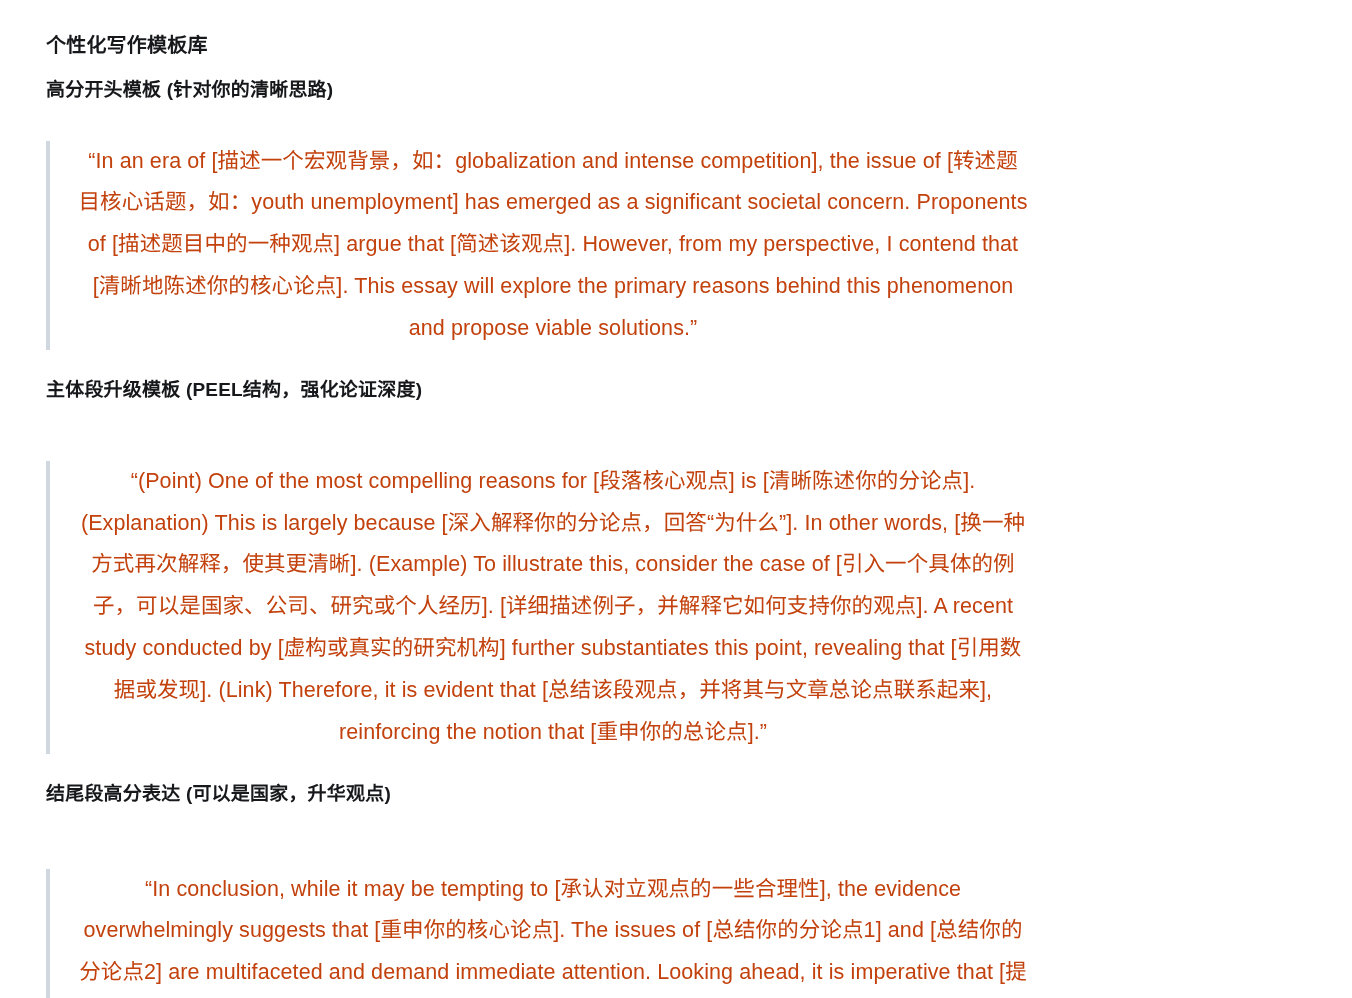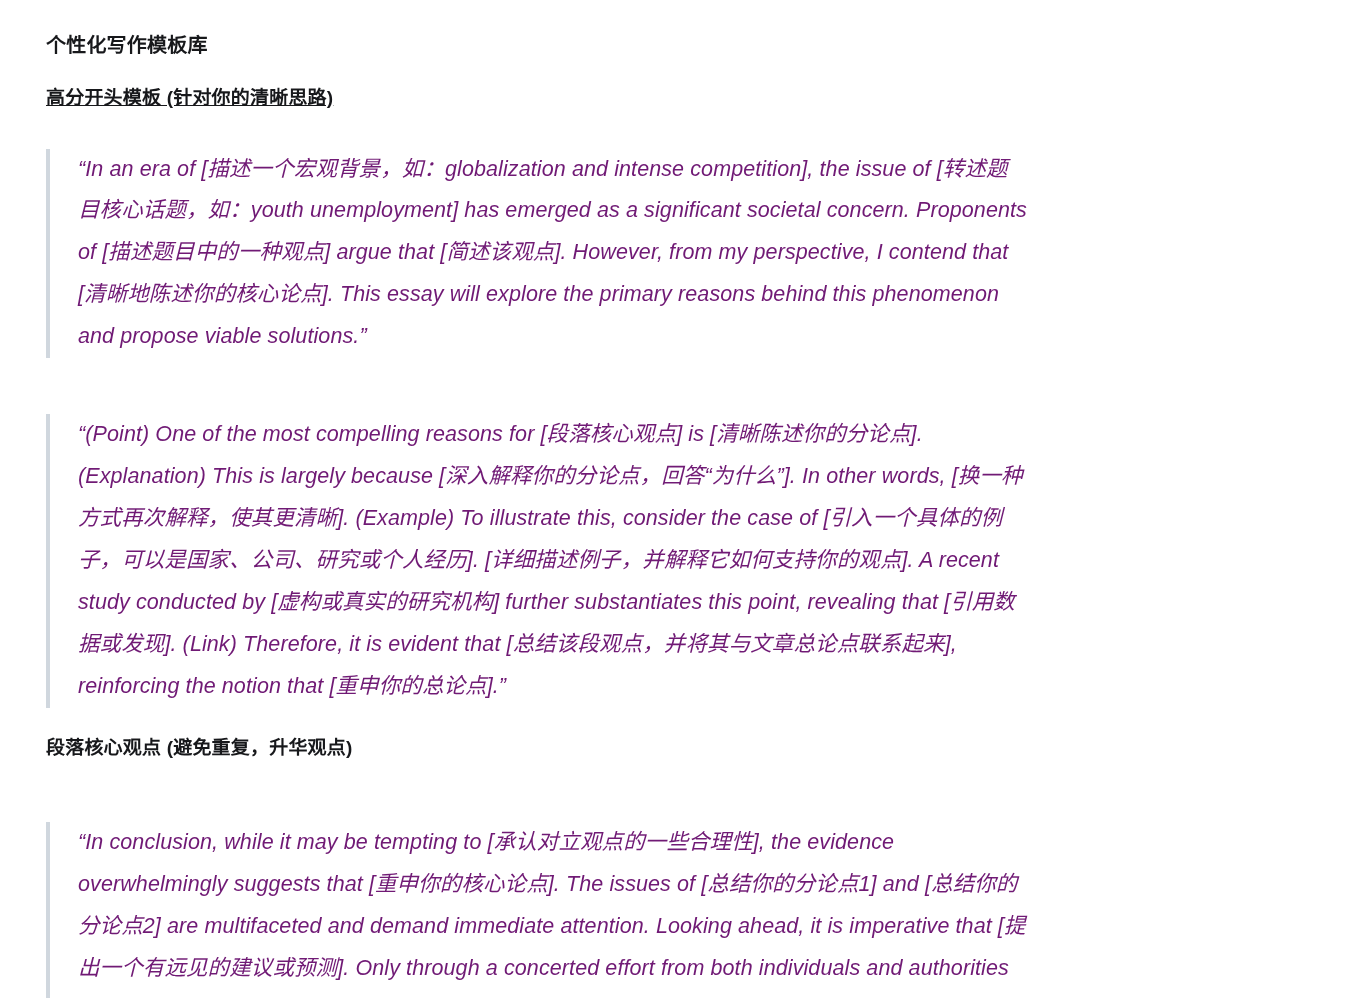--- a/index.html
+++ b/index.html
@@ -29,55 +29,55 @@
     color: #17181b;
   }
   .section-heading {
     font-size: 19px;
     font-weight: 700;
     line-height: 1.5;
     letter-spacing: 0.2px;
     color: #17181b;
     margin: 26px 0 0 0;
   }
-  .heading-gap-1 { margin-top: 24px; text-decoration: underline; }
+  .heading-gap-1 { margin-top: 16px; }
   .blockquote {
     border-left: 4px solid #d0d7de;
     padding: 0 0 0 28px;
     margin: 36px 0 0 0;
   }
   .bq-gap-2 { margin-top: 56px; }
   .bq-gap-3 { margin-top: 60px; }
   .quote-text {
     font-size: 21.5px;
-    font-style: italic;
     line-height: 1.95;
-    color: #701a75;
+    color: #c2410c;
     margin: 0;
     letter-spacing: 0.1px;
-    text-align: left;
+    text-align: center;
   }
 </style>
 </head>
 <body>
 
 <div class="page">
 
   <h1 class="doc-title">个性化写作模板库</h1>
 
   <h2 class="section-heading heading-gap-1">高分开头模板 (针对你的清晰思路)</h2>
 
   <blockquote class="blockquote">
     <p class="quote-text">“In an era of [描述一个宏观背景，如：globalization and intense competition], the issue of [转述题目核心话题，如：youth unemployment] has emerged as a significant societal concern. Proponents of [描述题目中的一种观点] argue that [简述该观点]. However, from my perspective, I contend that [清晰地陈述你的核心论点]. This essay will explore the primary reasons behind this phenomenon and propose viable solutions.”</p>
   </blockquote>
 
+  <h2 class="section-heading">主体段升级模板 (PEEL结构，强化论证深度)</h2>
 
   <blockquote class="blockquote bq-gap-2">
     <p class="quote-text">“(Point) One of the most compelling reasons for [段落核心观点] is [清晰陈述你的分论点]. (Explanation) This is largely because [深入解释你的分论点，回答“为什么”]. In other words, [换一种方式再次解释，使其更清晰]. (Example) To illustrate this, consider the case of [引入一个具体的例子，可以是国家、公司、研究或个人经历]. [详细描述例子，并解释它如何支持你的观点]. A recent study conducted by [虚构或真实的研究机构] further substantiates this point, revealing that [引用数据或发现]. (Link) Therefore, it is evident that [总结该段观点，并将其与文章总论点联系起来], reinforcing the notion that [重申你的总论点].”</p>
   </blockquote>
 
-  <h2 class="section-heading">段落核心观点 (避免重复，升华观点)</h2>
+  <h2 class="section-heading">结尾段高分表达 (可以是国家，升华观点)</h2>
 
   <blockquote class="blockquote bq-gap-3">
     <p class="quote-text">“In conclusion, while it may be tempting to [承认对立观点的一些合理性], the evidence overwhelmingly suggests that [重申你的核心论点]. The issues of [总结你的分论点1] and [总结你的分论点2] are multifaceted and demand immediate attention. Looking ahead, it is imperative that [提出一个有远见的建议或预测]. Only through a concerted effort from both individuals and authorities can we hope to [描述一个积极的未来愿</p>
   </blockquote>
 
 </div>
 
 </body></html>

